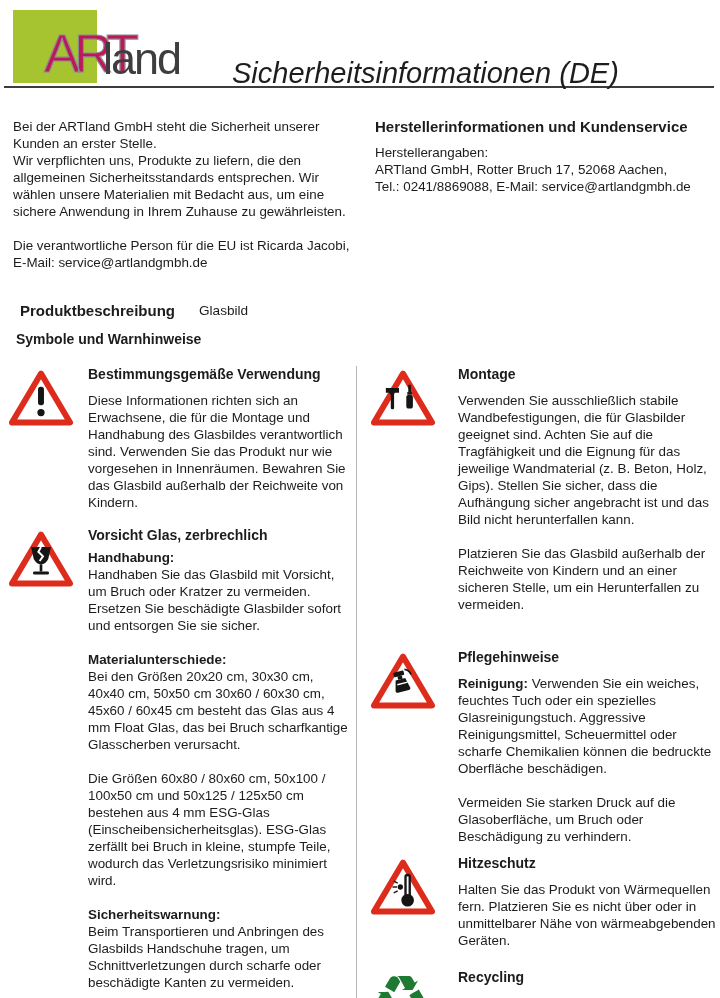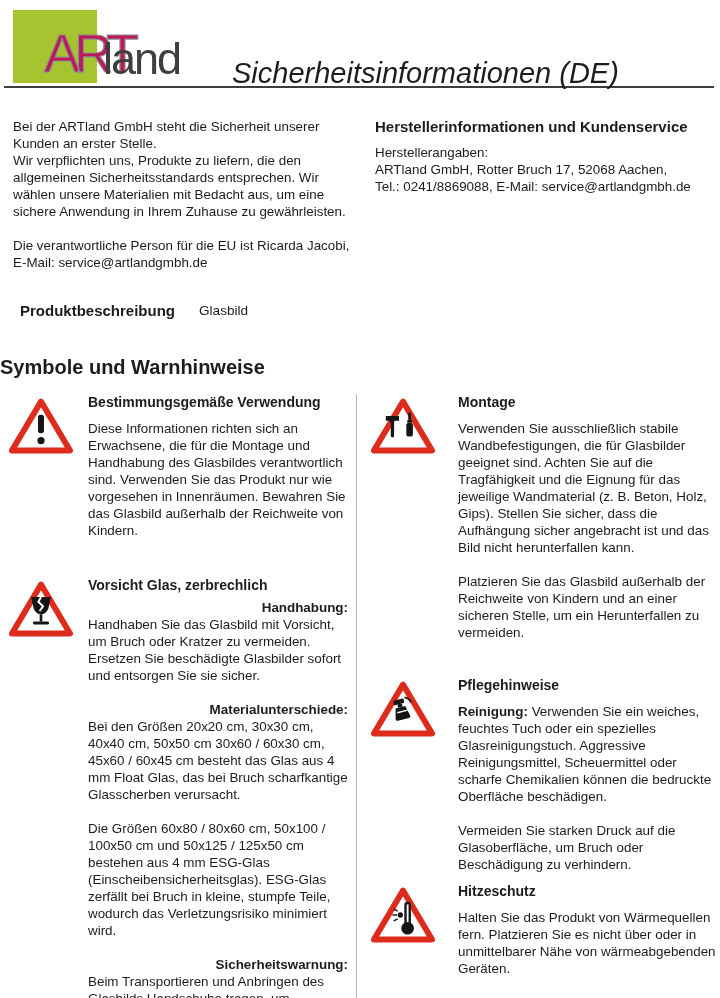--- a/index.html
+++ b/index.html
@@ -45,37 +45,37 @@
   .intro p{margin-bottom:17px;}
   .pre{white-space:pre-line;}
   .manufacturer{flex:1;padding-left:7px;padding-right:6px;}
   .manufacturer h2{font-size:15px;margin-bottom:9px;}
 
   
   .product-row{display:flex;margin-top:14px;padding-left:20px;}
   .product-label{font-size:15px;font-weight:bold;width:179px;}
   .product-value{font-size:13.6px;}
 
-  .symbols-heading{font-size:20px;margin-top:40px;padding-left:0;}
+  .symbols-heading{font-size:14px;margin-top:12px;padding-left:16px;}
 
   
   .warnings{display:flex;margin-top:18px;align-items:stretch;}
   .wcol-left{width:356px;padding:0 8px 0 8px;}
   .wcol-right{flex:1;border-left:1px solid var(--divider-gray);padding:0 4px 0 11px;}
   .wsec{display:flex;}
   .icon-cell{flex:0 0 80px;padding-top:2px;}
   .wcol-right .icon-cell{flex:0 0 90px;padding-left:2px;}
   .wtext{flex:1;}
   .wtext h3{font-size:14px;margin-bottom:9px;}
   .wtext h3.tight{margin-bottom:5px;}
-  .wtext h4{font-size:13.4px;margin:0;text-align:right;}
+  .wtext h4{font-size:13.4px;margin:0;}
   .wtext p{margin:0 0 17px;}
   .wtext p:last-child{margin-bottom:0;}
 
-  .mb38{margin-bottom:38px;}
+  .mb38{margin-bottom:16px;}
   .mb36{margin-bottom:36px;}
   .mb22{margin-bottom:10px;}
   .mb20{margin-bottom:20px;}
 
   
   .tri{width:66px;height:60px;display:block;}
   .tri .outline{fill:#fff;stroke:var(--triangle-red);stroke-width:9;stroke-linejoin:round;}
   .tri .glyph{fill:#151515;}
   .tri .glyph-line{stroke:#151515;fill:none;}
   .tri .crack{stroke:#fff;stroke-width:3;fill:none;}

